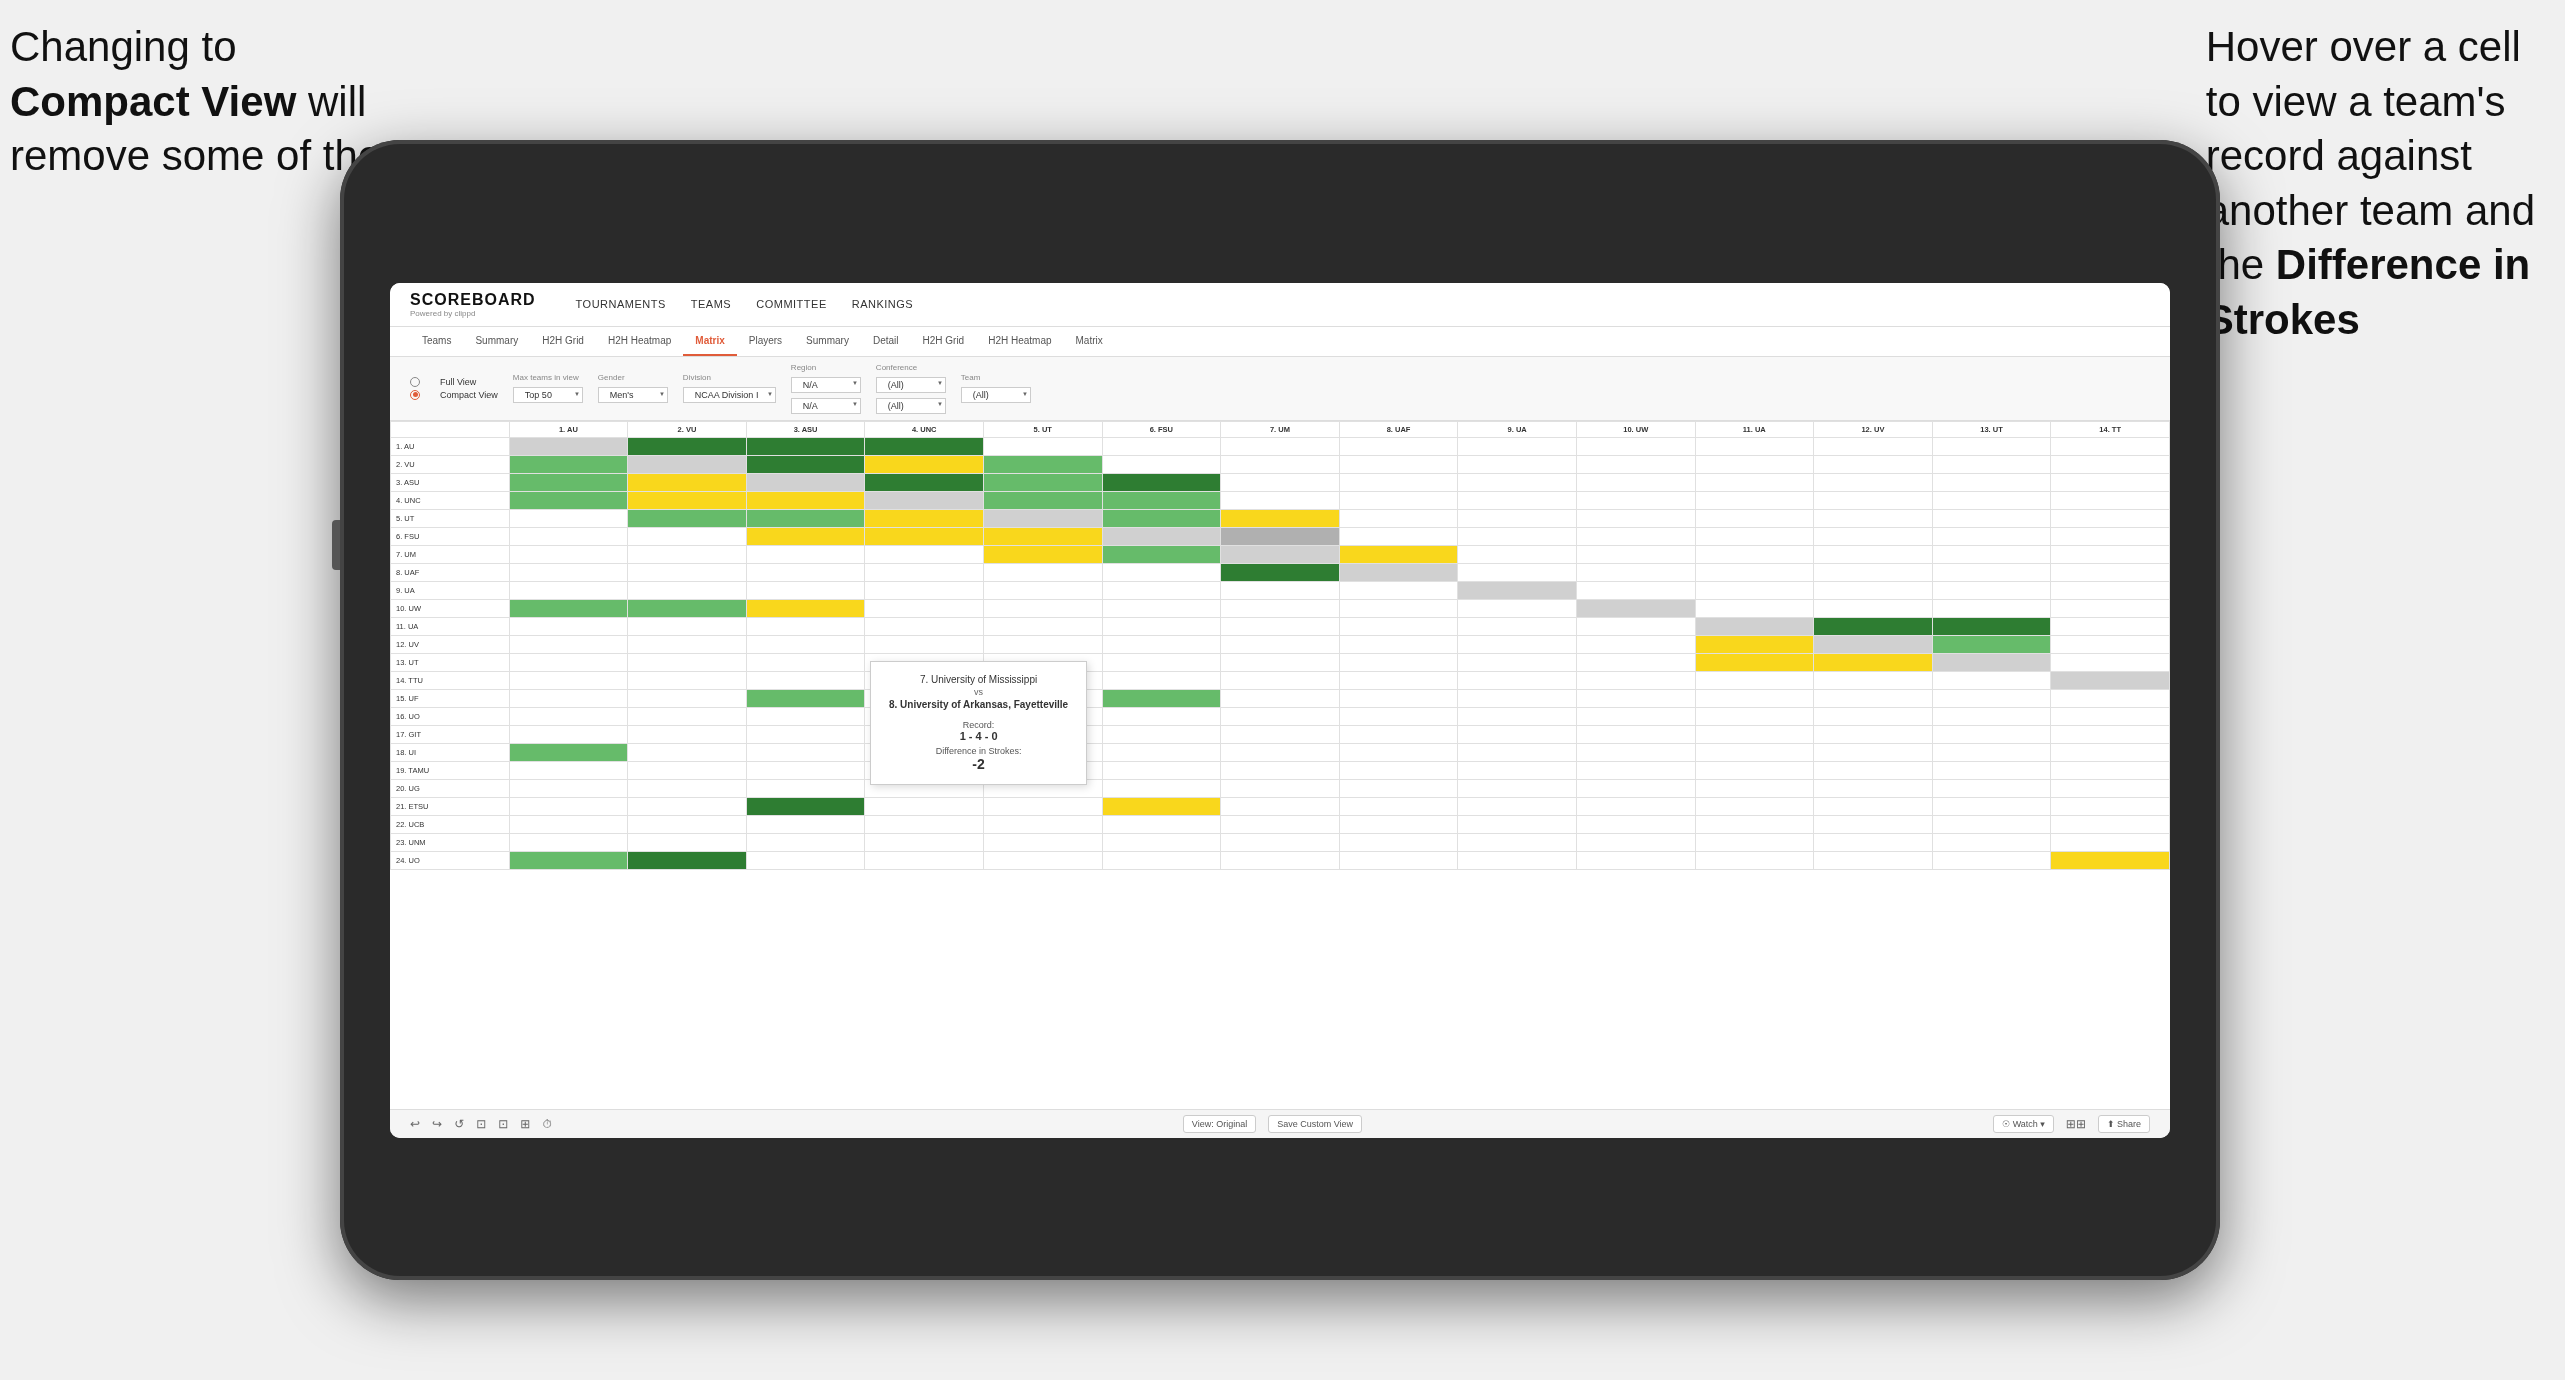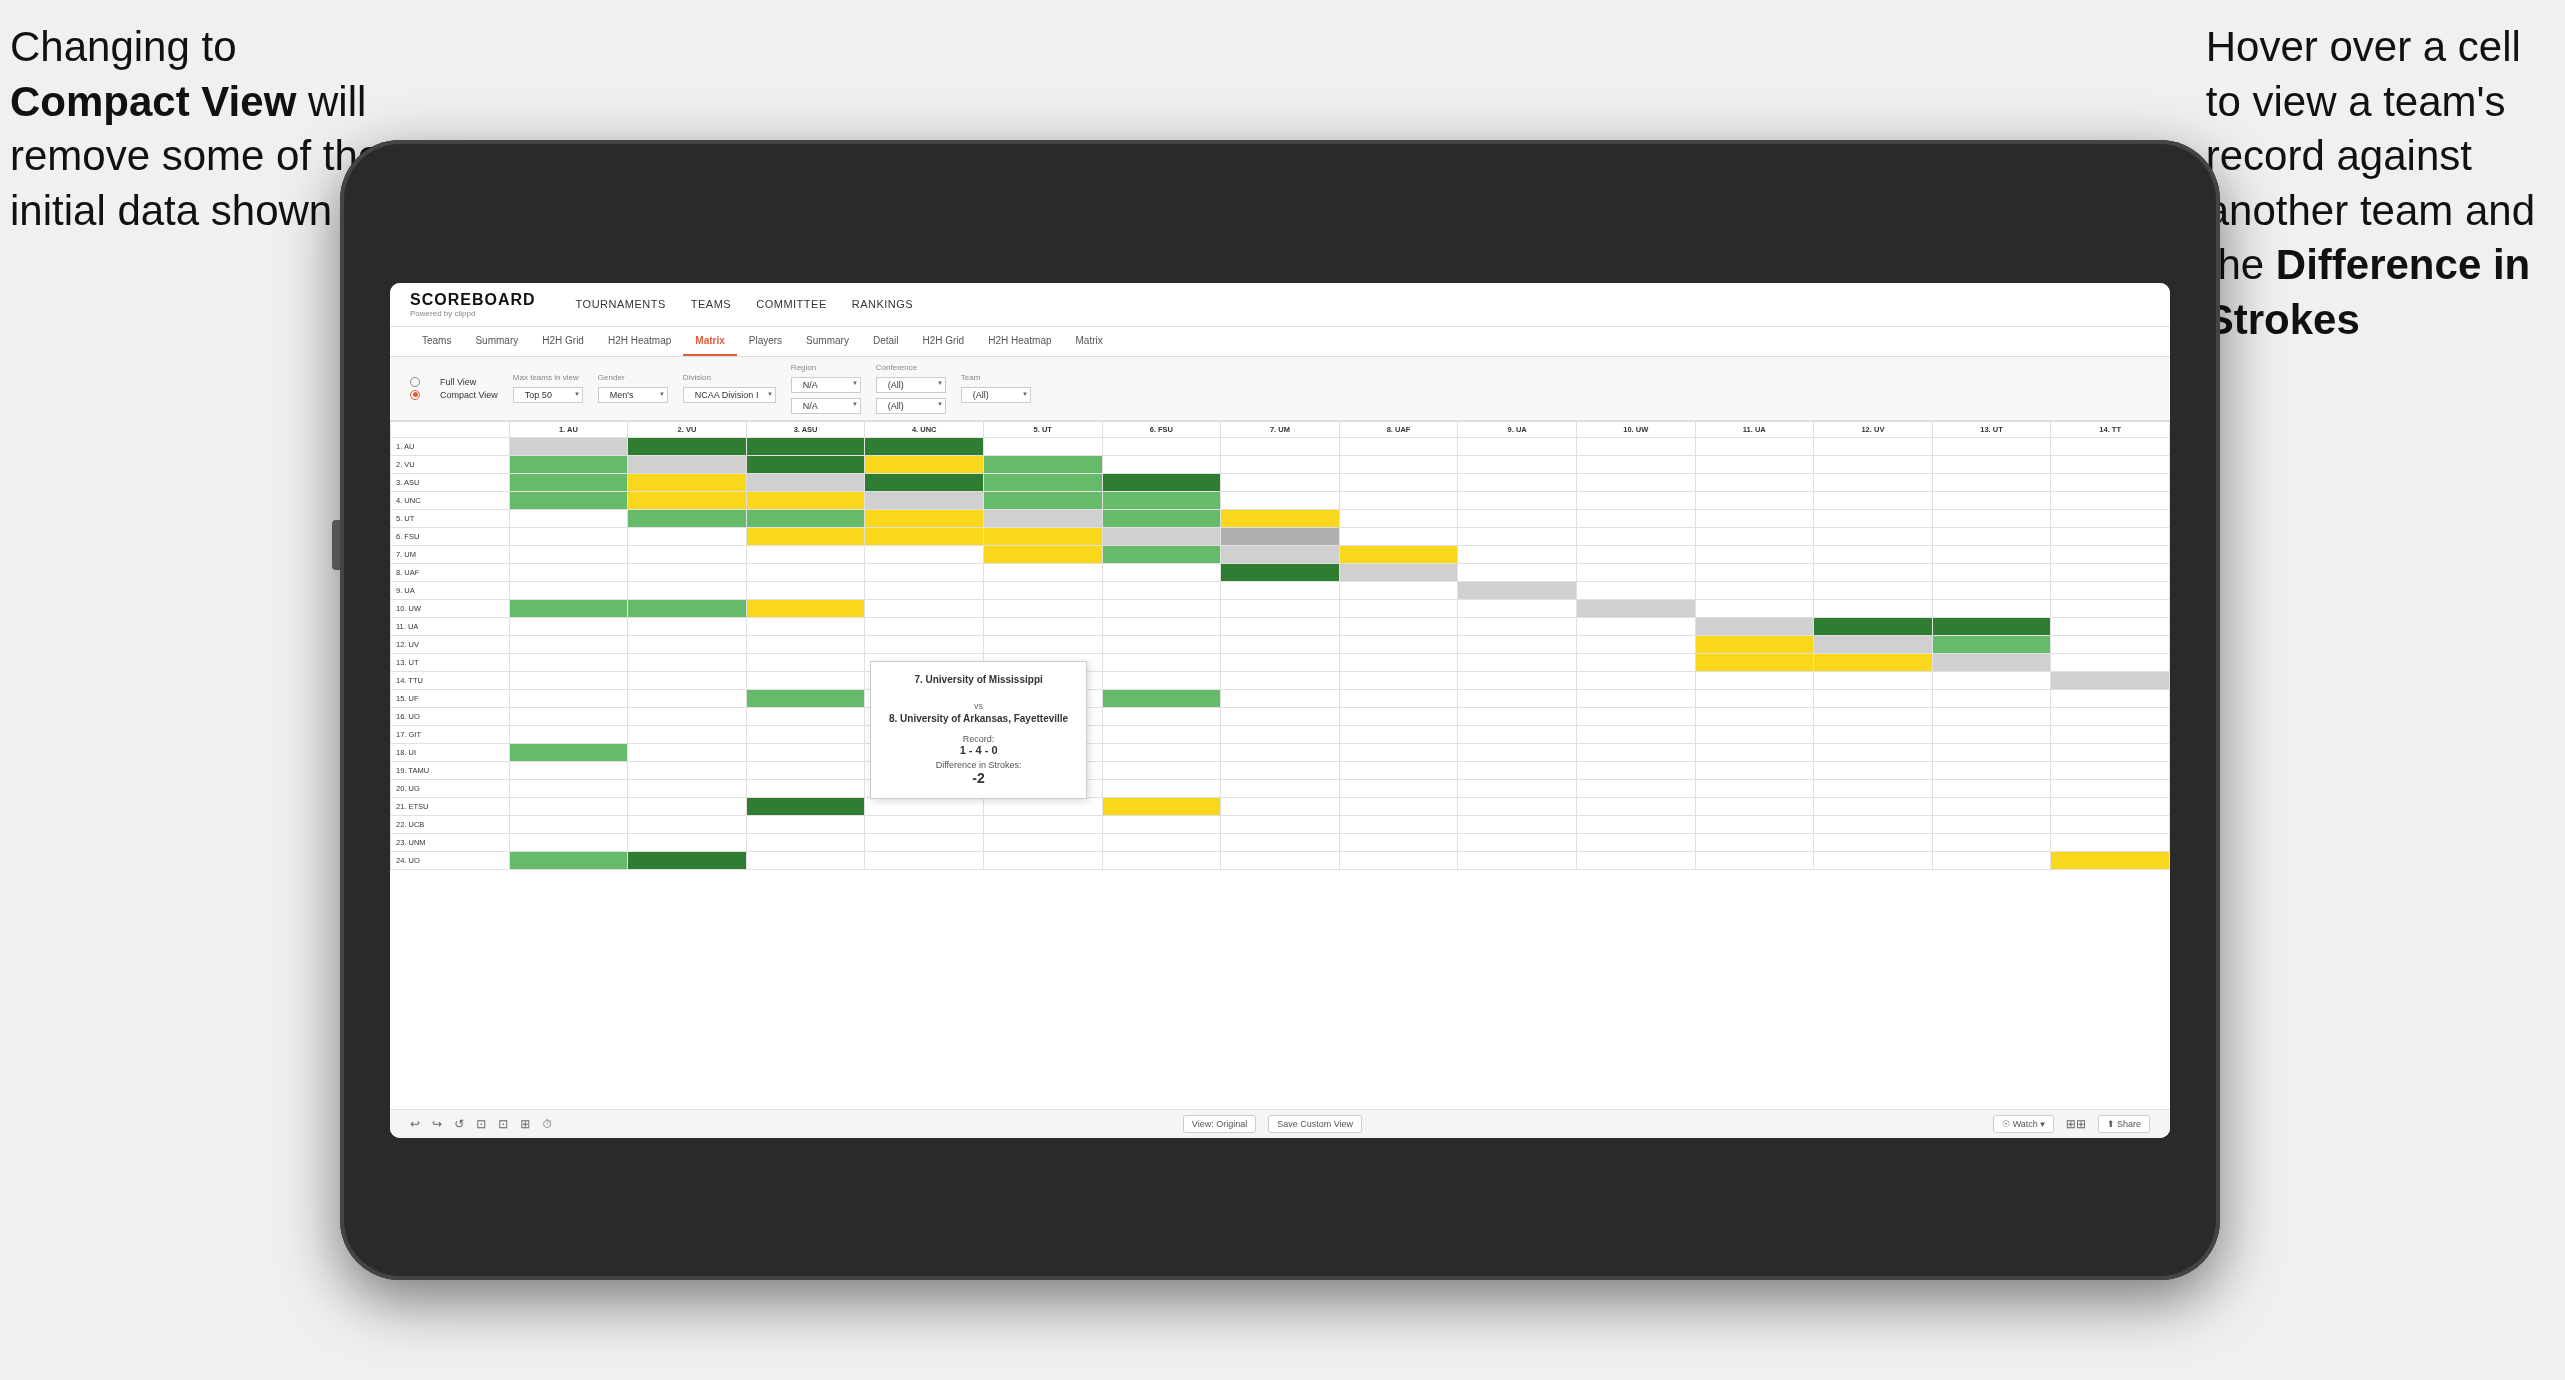--- a/index.html
+++ b/index.html
@@ -288,23 +288,23 @@
       padding: 12px 18px;
       font-size: 10px;
       color: #333;
       box-shadow: 2px 2px 8px rgba(0,0,0,0.15);
       text-align: center;
       min-width: 200px;
       z-index: 10;
     }
 
     .tooltip-title {
-      font-weight: 700;
+      font-weight: 400;
       font-size: 10px;
-      margin-bottom: 16px;
+      margin-bottom: 2px;
     }
 
     .tooltip-vs {
       font-size: 9px;
       color: #666;
       margin-bottom: 2px;
     }
 
     .tooltip-sub {
       font-weight: 600;
@@ -363,21 +363,20 @@
     .toolbar-spacer { flex: 1; }
   </style>
 </head>
 <body>
 
 <div class="annotation-left">
   <span>Changing to</span><br>
   <strong>Compact View</strong>
   <span> will</span><br>
   <span>remove some of the</span><br>
-  <span>initial data shown</span>
 </div>
 
 <div class="annotation-right">
   <span>Hover over a cell</span><br>
   <span>to view a team's</span><br>
   <span>record against</span><br>
   <span>another team and</span><br>
   <span>the </span><strong>Difference in</strong><br>
   <strong>Strokes</strong>
 </div>

